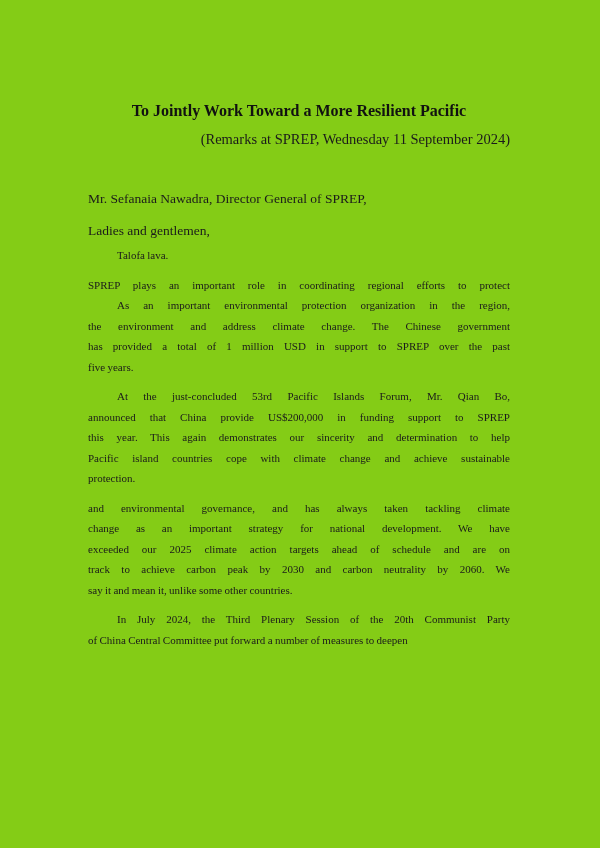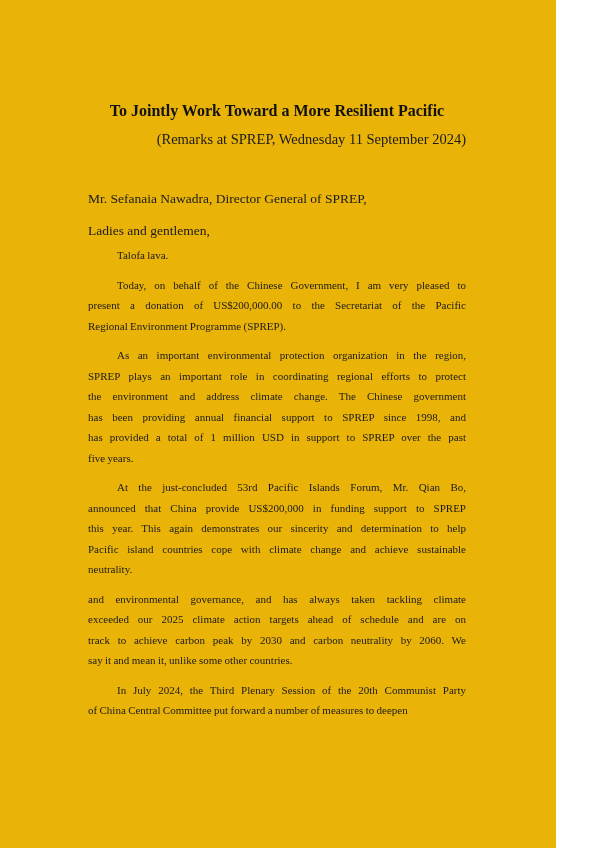--- a/index.html
+++ b/index.html
@@ -9,24 +9,24 @@
   body {
     width: 600px;
     height: 848px;
     background: #ffffff;
     color: #1b1b1b;
     font-family: "Liberation Serif", serif;
     overflow: hidden;
   }
   .page {
     box-sizing: border-box;
-    width: 556px;
+    width: 600px;
     height: 848px;
     padding: 101px 90px 0 88px;
-    background: #eab308;
+    background: #84cc16;
   }
   .doc-title {
     margin: 0;
     font-size: 16px;
     font-weight: bold;
     text-align: center;
     line-height: 20px;
     color: #111111;
   }
   .doc-subtitle {
@@ -77,41 +77,36 @@
   <div class="salutations">
       <div class="salutation">Mr. Sefanaia Nawadra, Director General of SPREP,</div>
       <div class="salutation">Ladies and gentlemen,</div>
     </div>
 
   <div class="paragraphs">
       <div class="paragraph">
         <div class="line first last">Talofa lava.</div>
       </div>
       <div class="paragraph">
-        <div class="line first">Today, on behalf of the Chinese Government, I am very pleased to</div>
-        <div class="line">present a donation of US$200,000.00 to the Secretariat of the Pacific</div>
-        <div class="line last">Regional Environment Programme (SPREP).</div>
-      </div>
-      <div class="paragraph">
+        <div class="line">SPREP plays an important role in coordinating regional efforts to protect</div>
         <div class="line first">As an important environmental protection organization in the region,</div>
-        <div class="line">SPREP plays an important role in coordinating regional efforts to protect</div>
         <div class="line">the environment and address climate change. The Chinese government</div>
-        <div class="line">has been providing annual financial support to SPREP since 1998, and</div>
         <div class="line">has provided a total of 1 million USD in support to SPREP over the past</div>
         <div class="line last">five years.</div>
       </div>
       <div class="paragraph">
         <div class="line first">At the just-concluded 53rd Pacific Islands Forum, Mr. Qian Bo,</div>
         <div class="line">announced that China provide US$200,000 in funding support to SPREP</div>
         <div class="line">this year. This again demonstrates our sincerity and determination to help</div>
         <div class="line">Pacific island countries cope with climate change and achieve sustainable</div>
-        <div class="line last">neutrality.</div>
+        <div class="line last">protection.</div>
       </div>
       <div class="paragraph">
         <div class="line">and environmental governance, and has always taken tackling climate</div>
+        <div class="line">change as an important strategy for national development. We have</div>
         <div class="line">exceeded our 2025 climate action targets ahead of schedule and are on</div>
         <div class="line">track to achieve carbon peak by 2030 and carbon neutrality by 2060. We</div>
         <div class="line last">say it and mean it, unlike some other countries.</div>
       </div>
       <div class="paragraph">
         <div class="line first">In July 2024, the Third Plenary Session of the 20th Communist Party</div>
         <div class="line last">of China Central Committee put forward a number of measures to deepen</div>
       </div>
     </div>
 </div>

